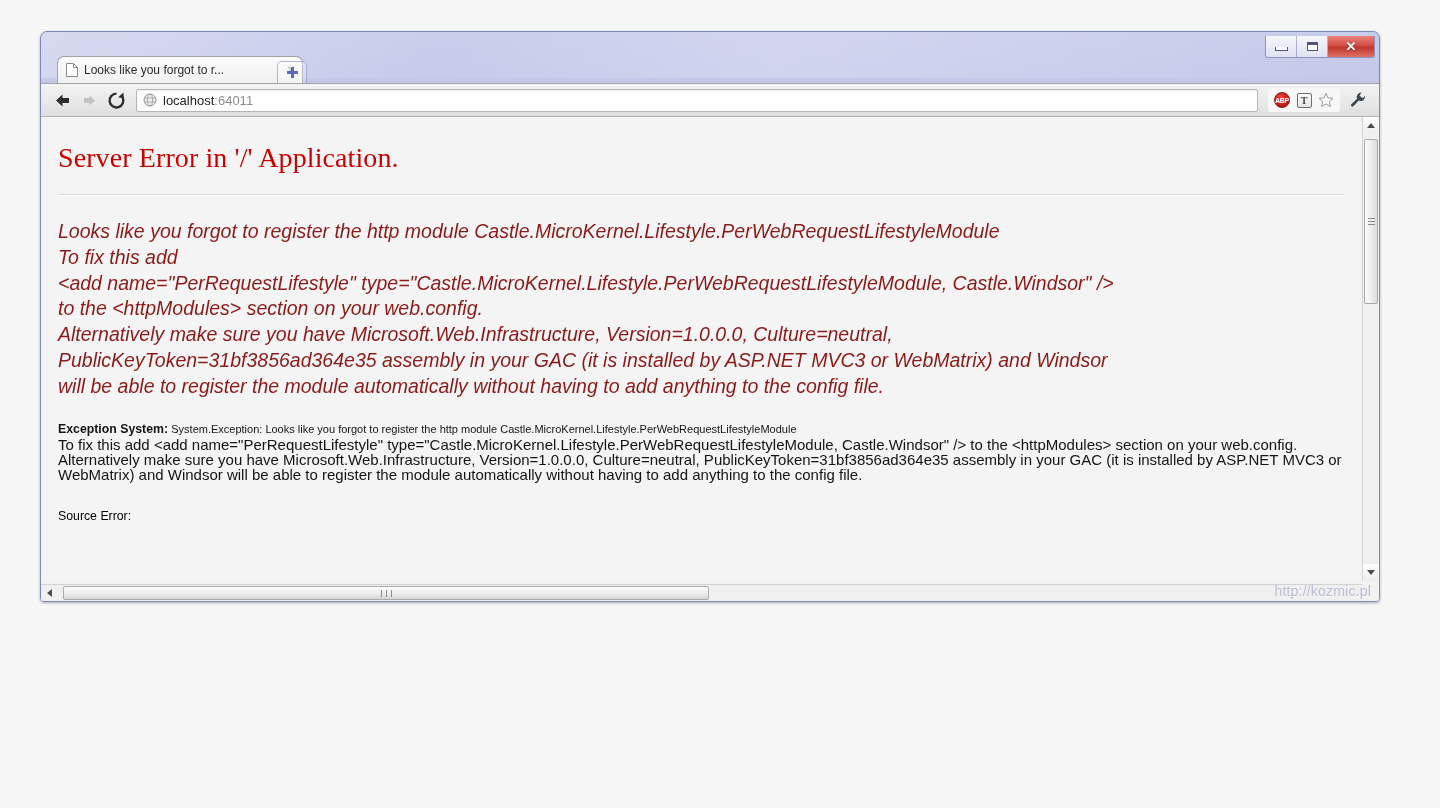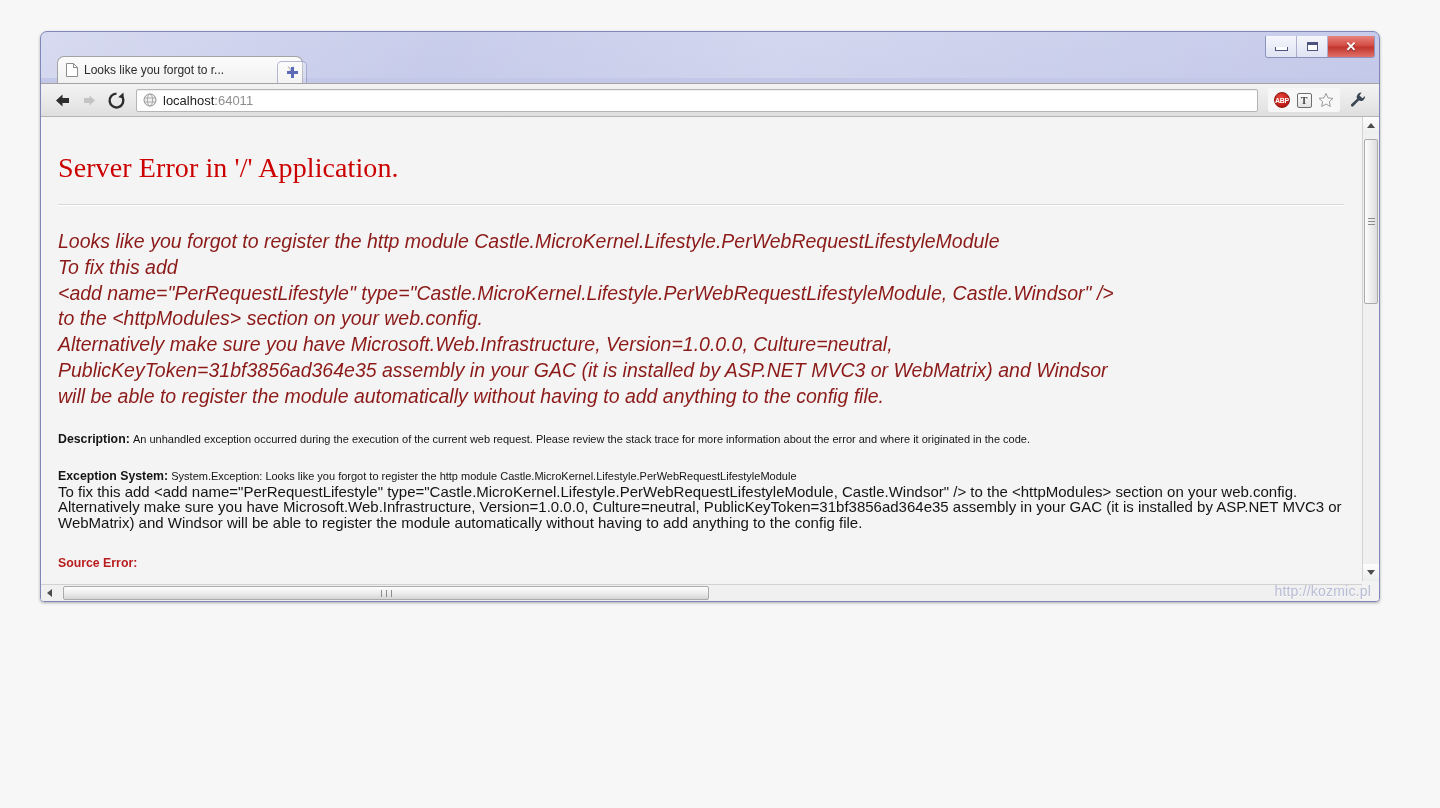--- a/index.html
+++ b/index.html
@@ -260,21 +260,21 @@
   }
   .page {
     position: absolute;
     left: 0; top: 0;
     width: 1321px;
     height: 464px;
     background: #f4f4f4;
     overflow: hidden;
   }
   .page-inner {
-    padding: 26px 18px 0 17px;
+    padding: 16px 18px 0 17px;
     font-family: "Liberation Serif", serif;
   }
 
   .err-title {
     color: #cc0000;
     font-size: 28px;
     font-family: "Liberation Serif", serif;
     font-weight: normal;
     margin: 9px 0 0 0;
     letter-spacing: 0.1px;
@@ -309,22 +309,22 @@
     font-size: 15px;
     color: #141414;
     line-height: 15.3px;
     margin-top: 0;
     width: 1290px;
   }
   .source-error {
     margin-top: 26px;
     font-family: "Liberation Sans", sans-serif;
     font-size: 12.3px;
-    font-weight: bold;
-    color: #b91c1c;
+    font-weight: normal;
+    color: #000000;
   }
 
   
   .vscroll {
     position: absolute;
     right: 0; top: 0;
     width: 17px;
     height: 464px;
     background: #f0f0f0;
     border-left: 1px solid #d2d2d2;
@@ -528,24 +528,20 @@
           <h1 class="err-title">Server Error in '/' Application.</h1>
           <hr class="hr">
           <div class="bigmsg">Looks like you forgot to register the http module Castle.MicroKernel.Lifestyle.PerWebRequestLifestyleModule
 To fix this add
 &lt;add name="PerRequestLifestyle" type="Castle.MicroKernel.Lifestyle.PerWebRequestLifestyleModule, Castle.Windsor" /&gt;
 to the &lt;httpModules&gt; section on your web.config.
 Alternatively make sure you have Microsoft.Web.Infrastructure, Version=1.0.0.0, Culture=neutral,
 PublicKeyToken=31bf3856ad364e35 assembly in your GAC (it is installed by ASP.NET MVC3 or WebMatrix) and Windsor
 will be able to register the module automatically without having to add anything to the config file.</div>
 
-          <div class="small-sec">
-            <b>Description:</b>
-            <span class="body">An unhandled exception occurred during the execution of the current web request. Please review the stack trace for more information about the error and where it originated in the code.</span>
-          </div>
 
           <div class="small-sec">
             <b>Exception System:</b>
             <span class="body">System.Exception: Looks like you forgot to register the http module Castle.MicroKernel.Lifestyle.PerWebRequestLifestyleModule</span>
             <div class="pre-block">To fix this add
 &lt;add name="PerRequestLifestyle" type="Castle.MicroKernel.Lifestyle.PerWebRequestLifestyleModule, Castle.Windsor" /&gt;
 to the &lt;httpModules&gt; section on your web.config.
 Alternatively make sure you have Microsoft.Web.Infrastructure, Version=1.0.0.0, Culture=neutral, PublicKeyToken=31bf3856ad364e35 assembly in your GAC (it is installed by ASP.NET MVC3 or WebMatrix) and Windsor will be able to register
 the module automatically without having to add anything to the config file.</div>
           </div>

